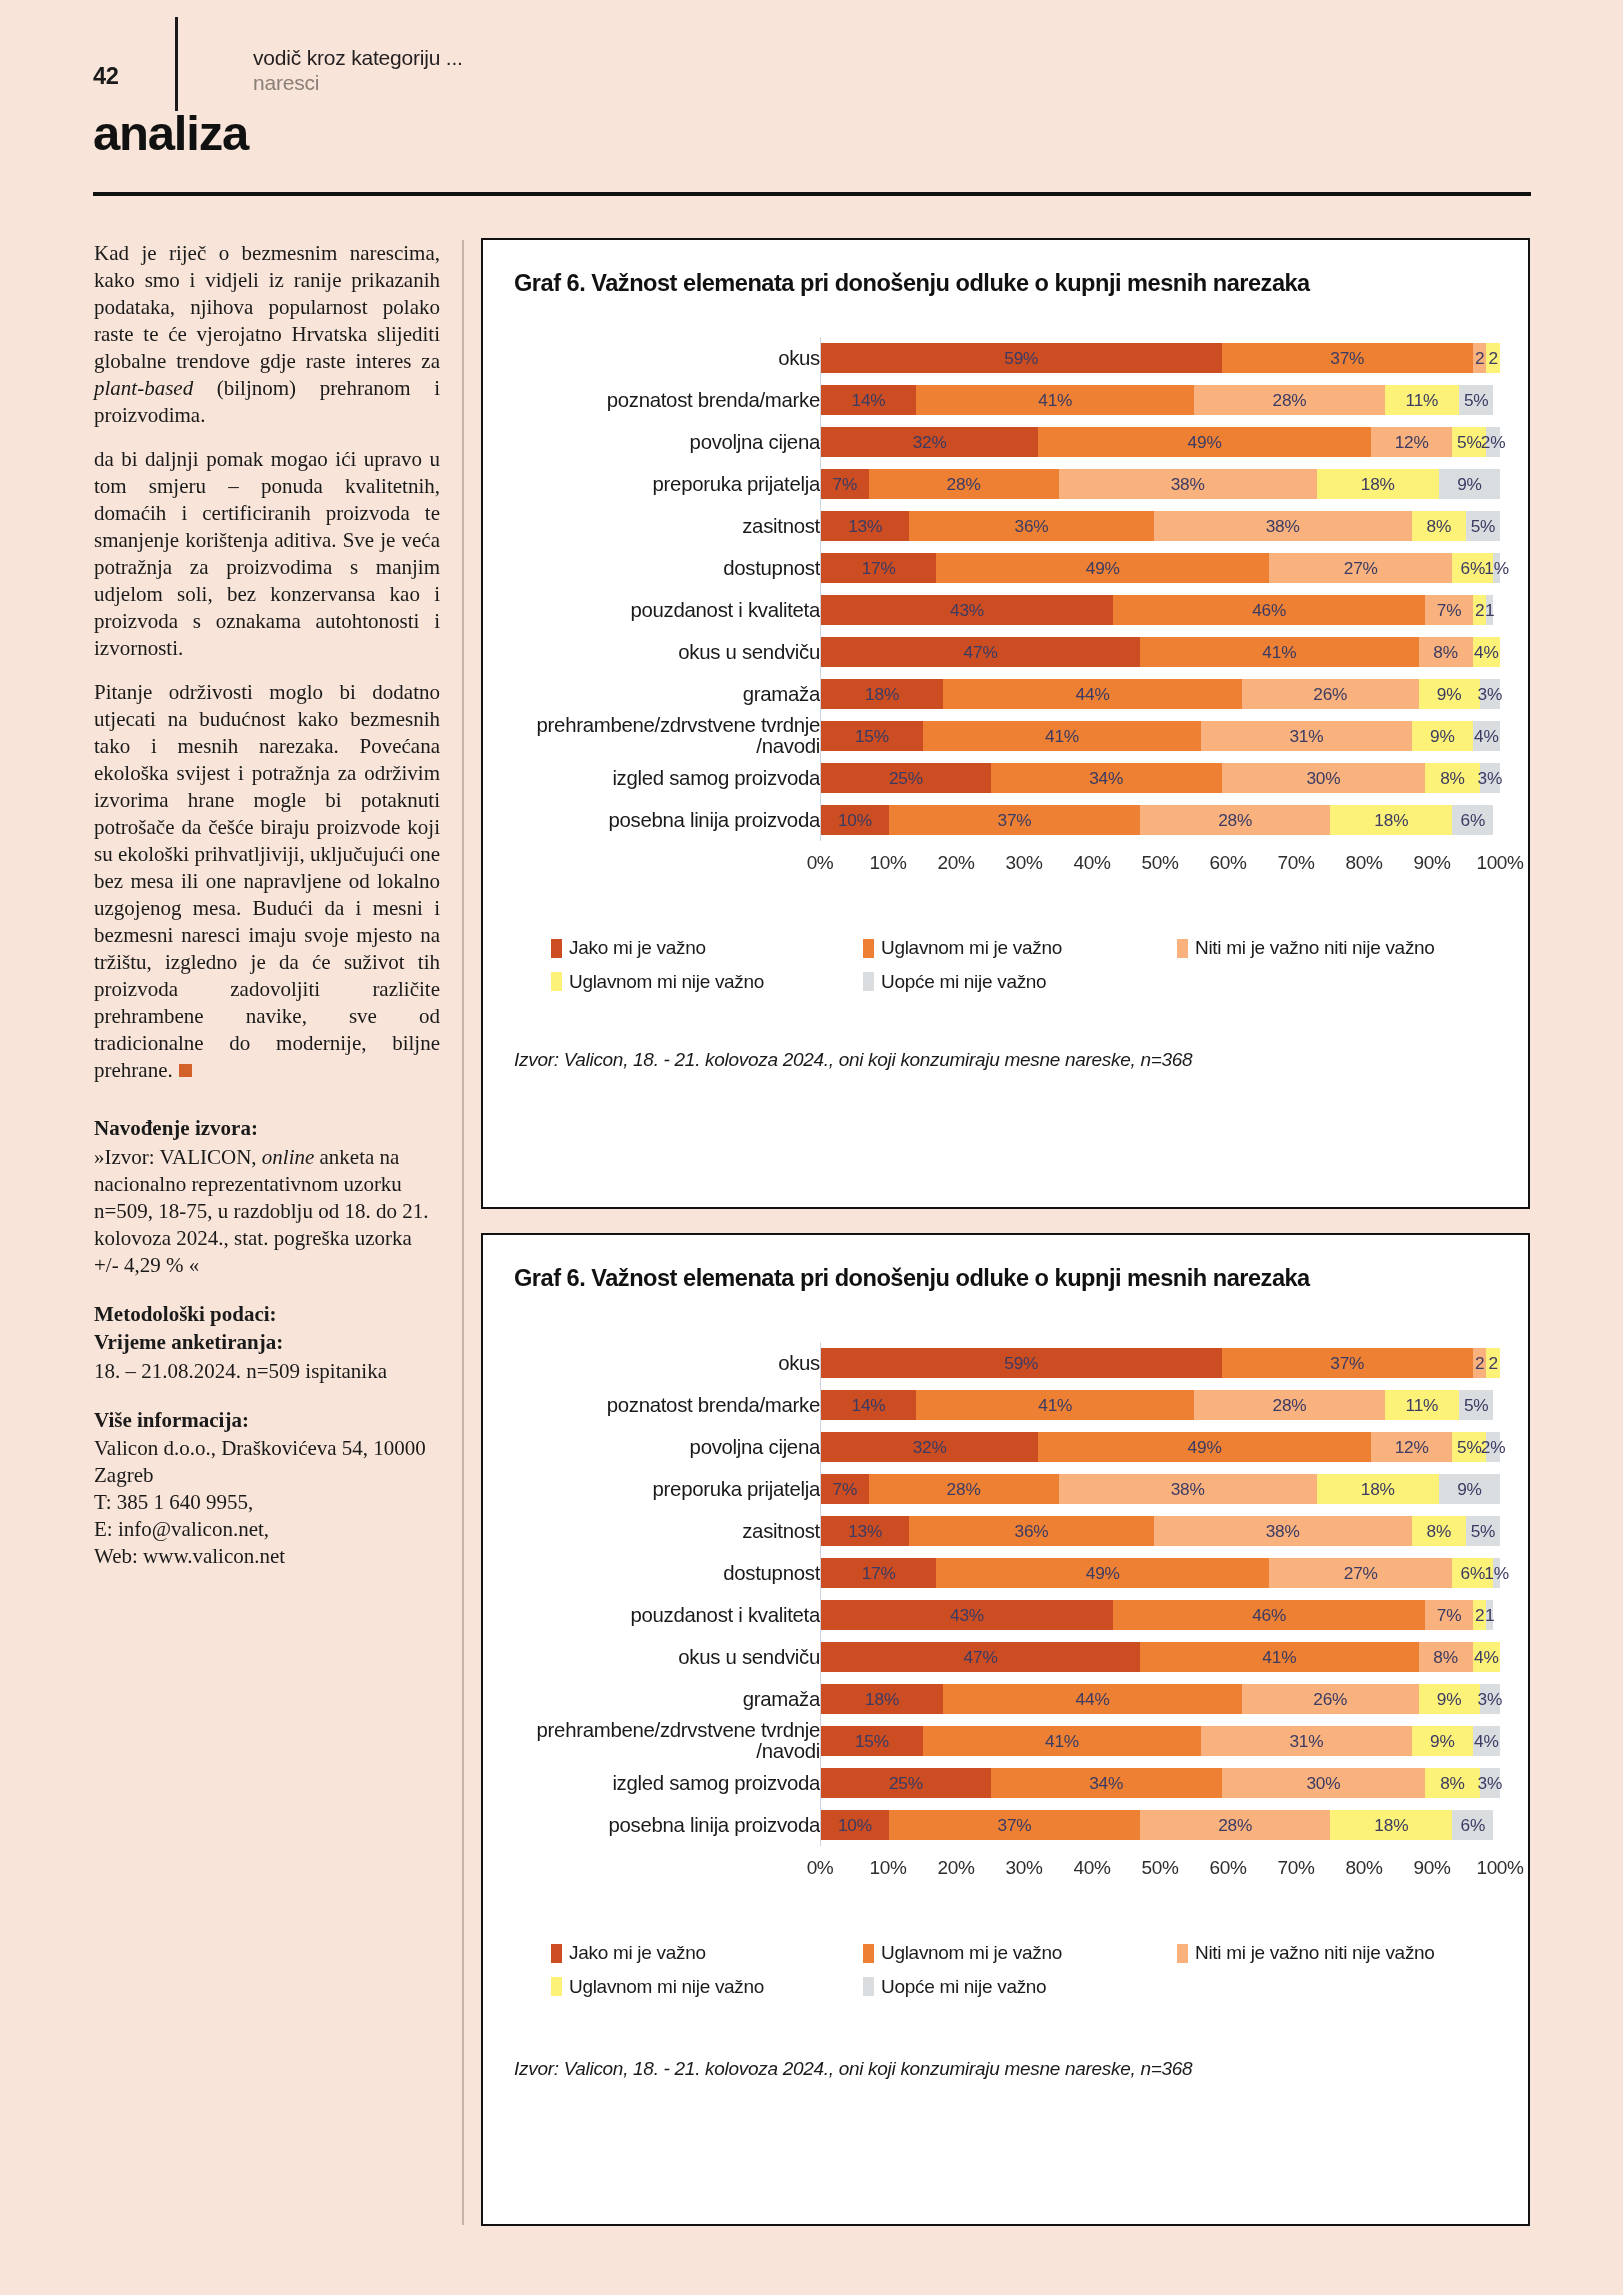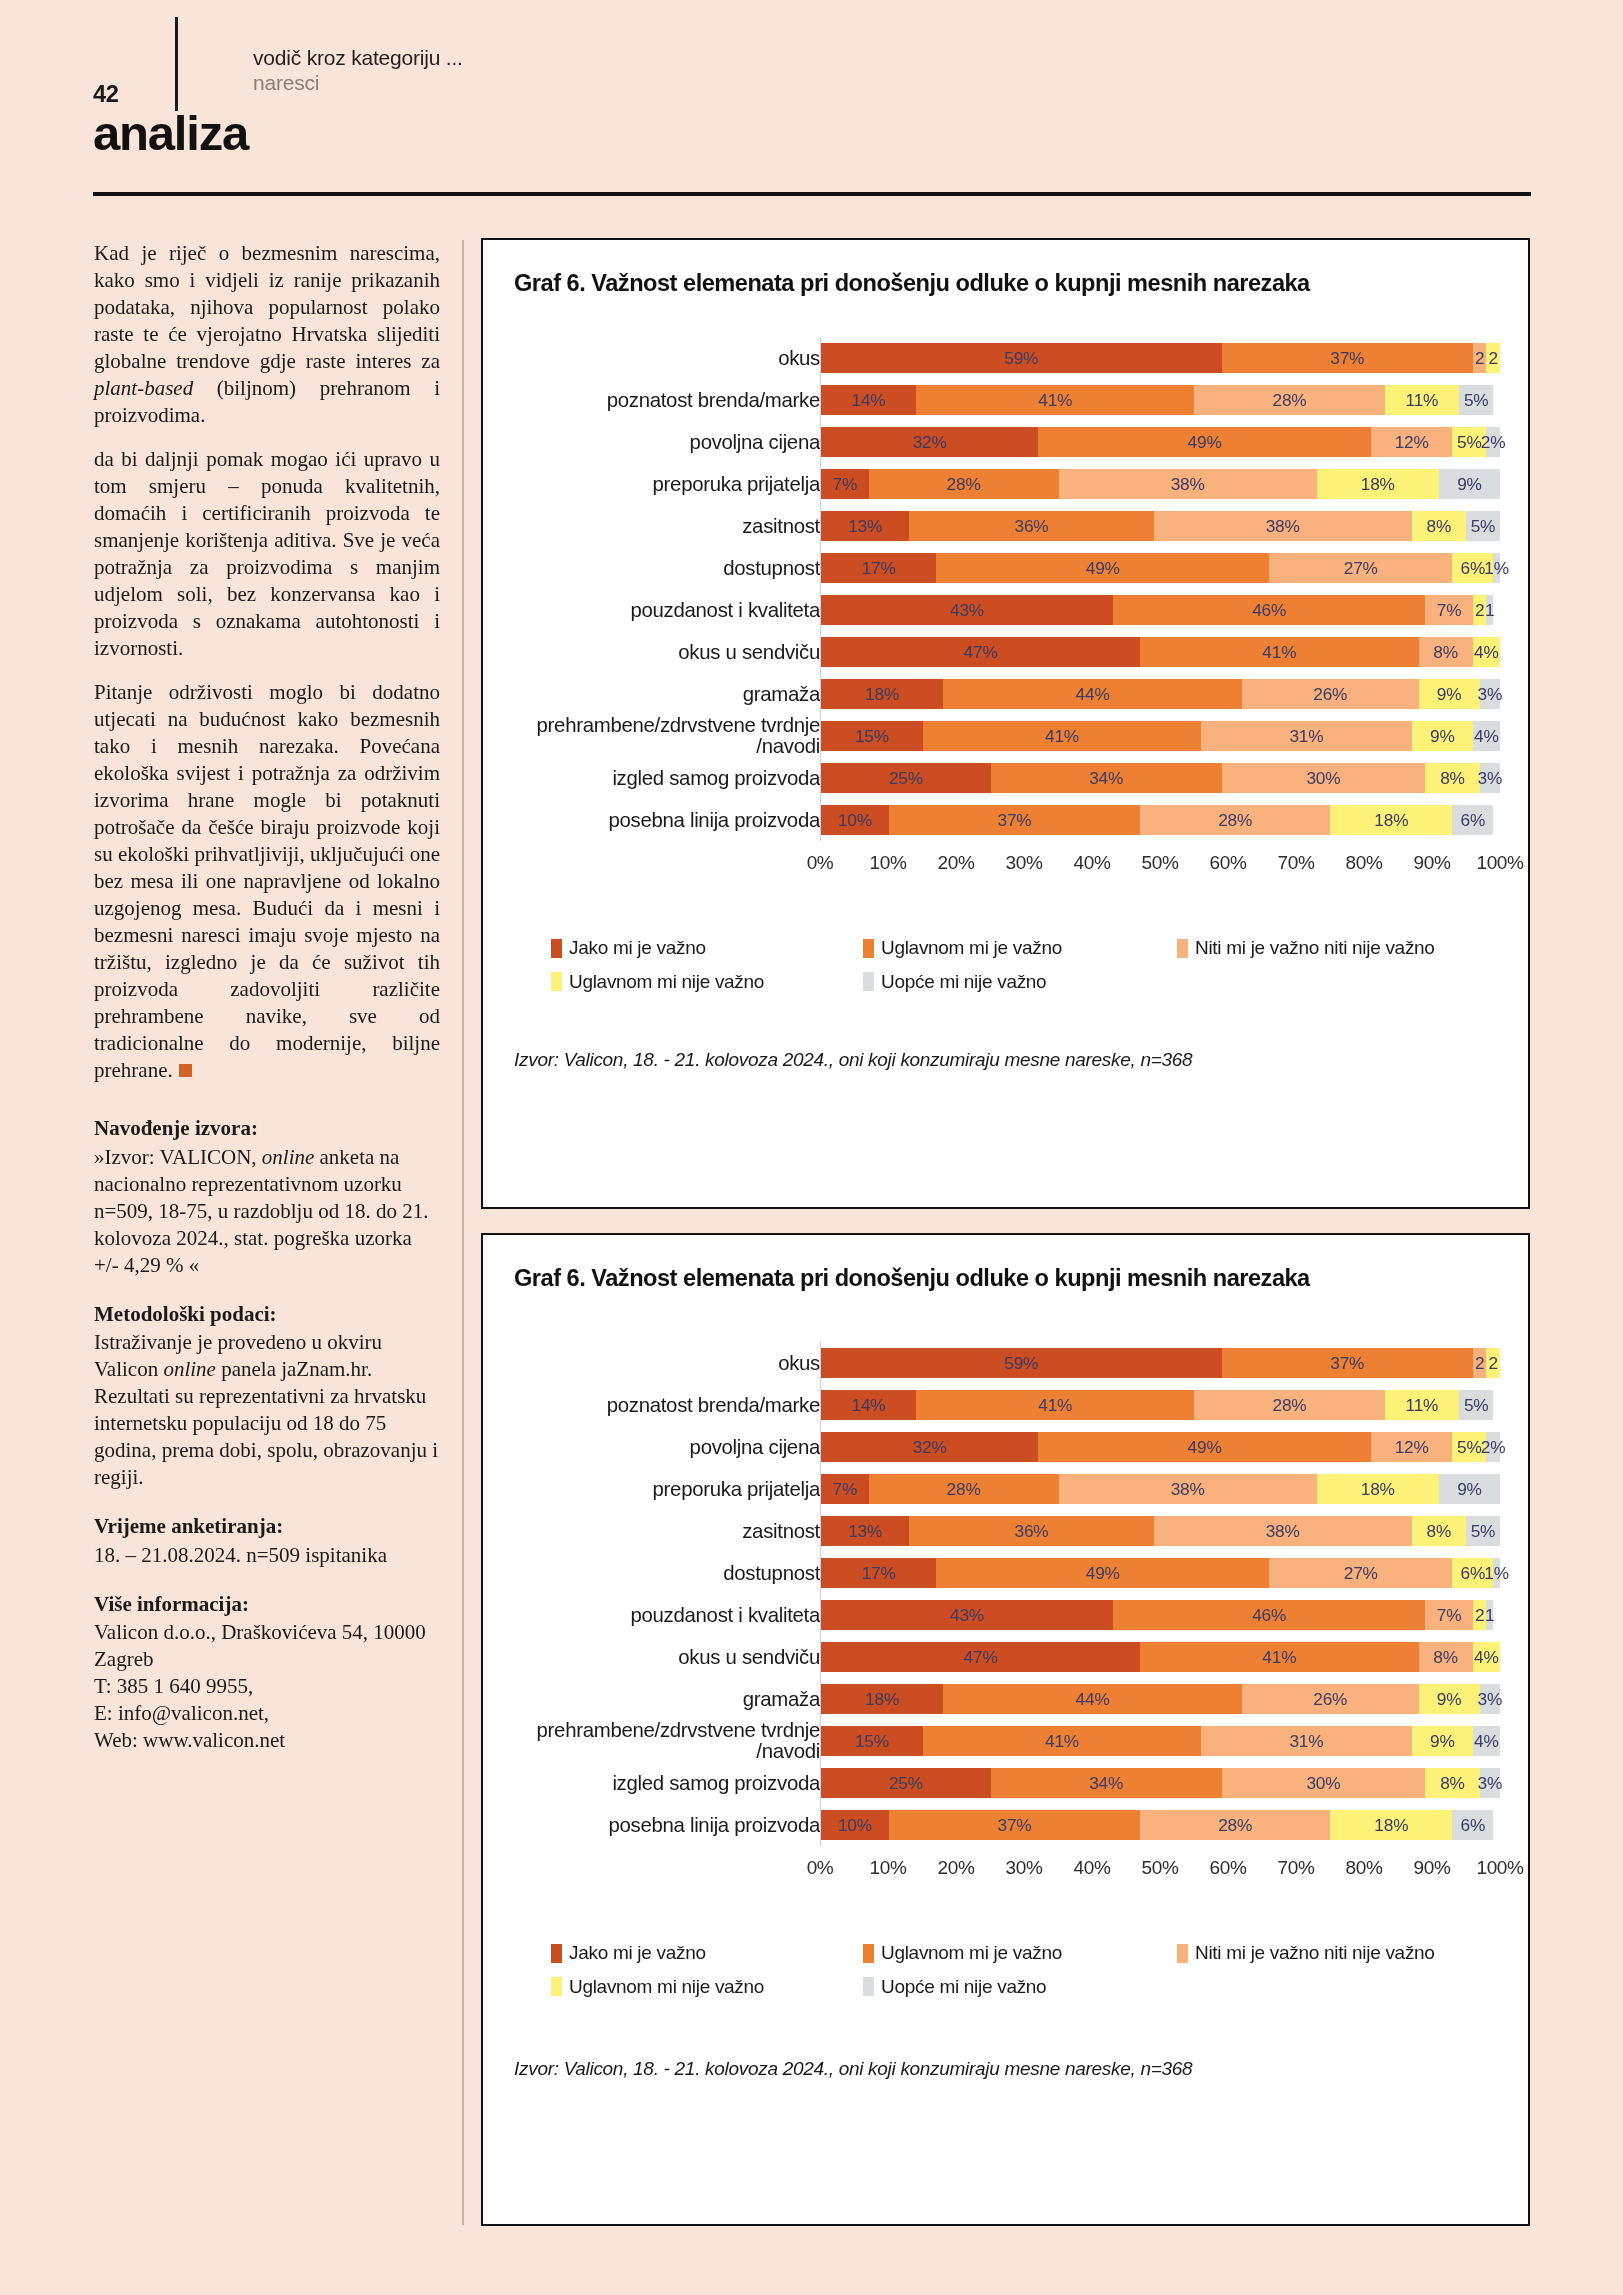--- a/index.html
+++ b/index.html
@@ -8,21 +8,21 @@
     width: 1623px; height: 2295px;
     background: #f8e4d8;
     font-family: "Liberation Serif", serif;
     position: relative;
     overflow: hidden;
   }
 
   
   #header { position:absolute; left:0; top:0; width:1623px; height:195px; }
   #page-number {
-    position:absolute; left:93px; top:81px;
+    position:absolute; left:93px; top:63px;
     font-family:"Liberation Sans", sans-serif;
     font-weight:bold; font-size:23.6px; color:#1a1a1a;
     letter-spacing:-0.4px;
   }
   #header-rule-v {
     position:absolute; left:175px; top:17.3px;
     width:3.1px; height:94px; background:#1a1a1a;
   }
   #kicker-wrap { position:absolute; left:253px; top:46px; }
   #kicker-line1 {
@@ -174,21 +174,20 @@
   <div id="header-rule-h"></div>
 </div>
 
 <div id="left-col">
     <p>Kad je riječ o bezmesnim narescima, kako smo i vidjeli iz ranije prikazanih podataka, njihova popularnost polako raste te će vjerojatno Hrvatska slijediti globalne trendove gdje raste interes za <i>plant-based</i> (biljnom) prehranom i proizvodima.</p>
     <p>da bi daljnji pomak mogao ići upravo u tom smjeru – ponuda kvalitetnih, domaćih i certificiranih proizvoda te smanjenje korištenja aditiva. Sve je veća potražnja za proizvodima s manjim udjelom soli, bez konzervansa kao i proizvoda s oznakama autohtonosti i izvornosti.</p>
     <p style="margin-bottom: 31px;">Pitanje održivosti moglo bi dodatno utjecati na budućnost kako bezmesnih tako i mesnih narezaka. Povećana ekološka svijest i potražnja za održivim izvorima hrane mogle bi potaknuti potrošače da češće biraju proizvode koji su ekološki prihvatljiviji, uključujući one bez mesa ili one napravljene od lokalno uzgojenog mesa. Budući da i mesni i bezmesni naresci imaju svoje mjesto na tržištu, izgledno je da će suživot tih proizvoda zadovoljiti različite prehrambene navike, sve od tradicionalne do modernije, biljne prehrane.<span class="endmark"></span></p>
     <div class="h">Navođenje izvora:</div>
     <div class="blk">»Izvor: VALICON, <i>online</i> anketa na nacionalno reprezentativnom uzorku n=509, 18-75, u razdoblju od 18. do 21. kolovoza 2024., stat. pogreška uzorka +/- 4,29 % «</div>
     <div class="h">Metodološki podaci:</div>
-    <div class="blk">Istraživanje je provedeno u okviru Valicon <i>online</i> panela jaZnam.hr. Rezultati su reprezentativni za hrvatsku internetsku populaciju od 18 do 75 godina, prema dobi, spolu, obrazovanju i regiji.</div>
     <div class="h">Vrijeme anketiranja:</div>
     <div class="blk">18. – 21.08.2024. n=509 ispitanika</div>
     <div class="h">Više informacija:</div>
     <div class="blk">Valicon d.o.o., Draškovićeva 54, 10000 Zagreb<br>T: 385 1 640 9955,<br>E: info@valicon.net,<br>Web: www.valicon.net</div>
   </div>
 <div id="col-divider"></div>
 
 <div class="panel" id="panel-1">
   <div class="chart-title">Graf 6. Važnost elemenata pri donošenju odluke o kupnji mesnih narezaka</div>
   <div class="plot" id="plot-1">

